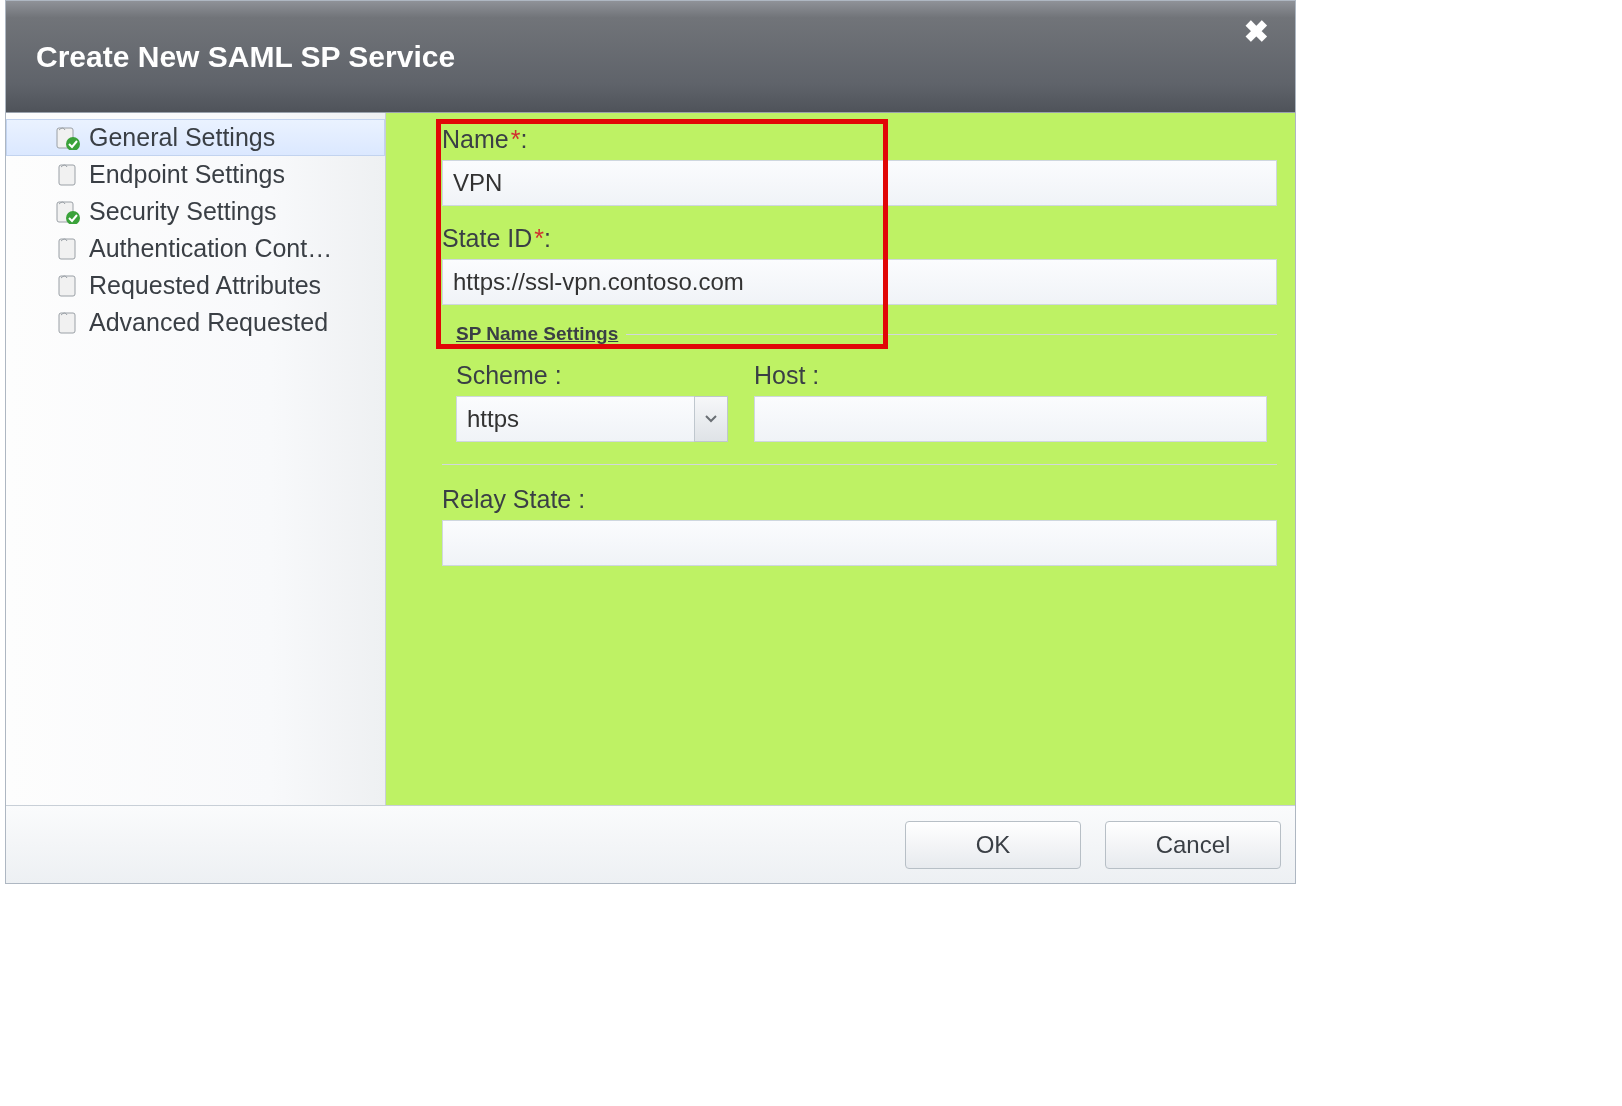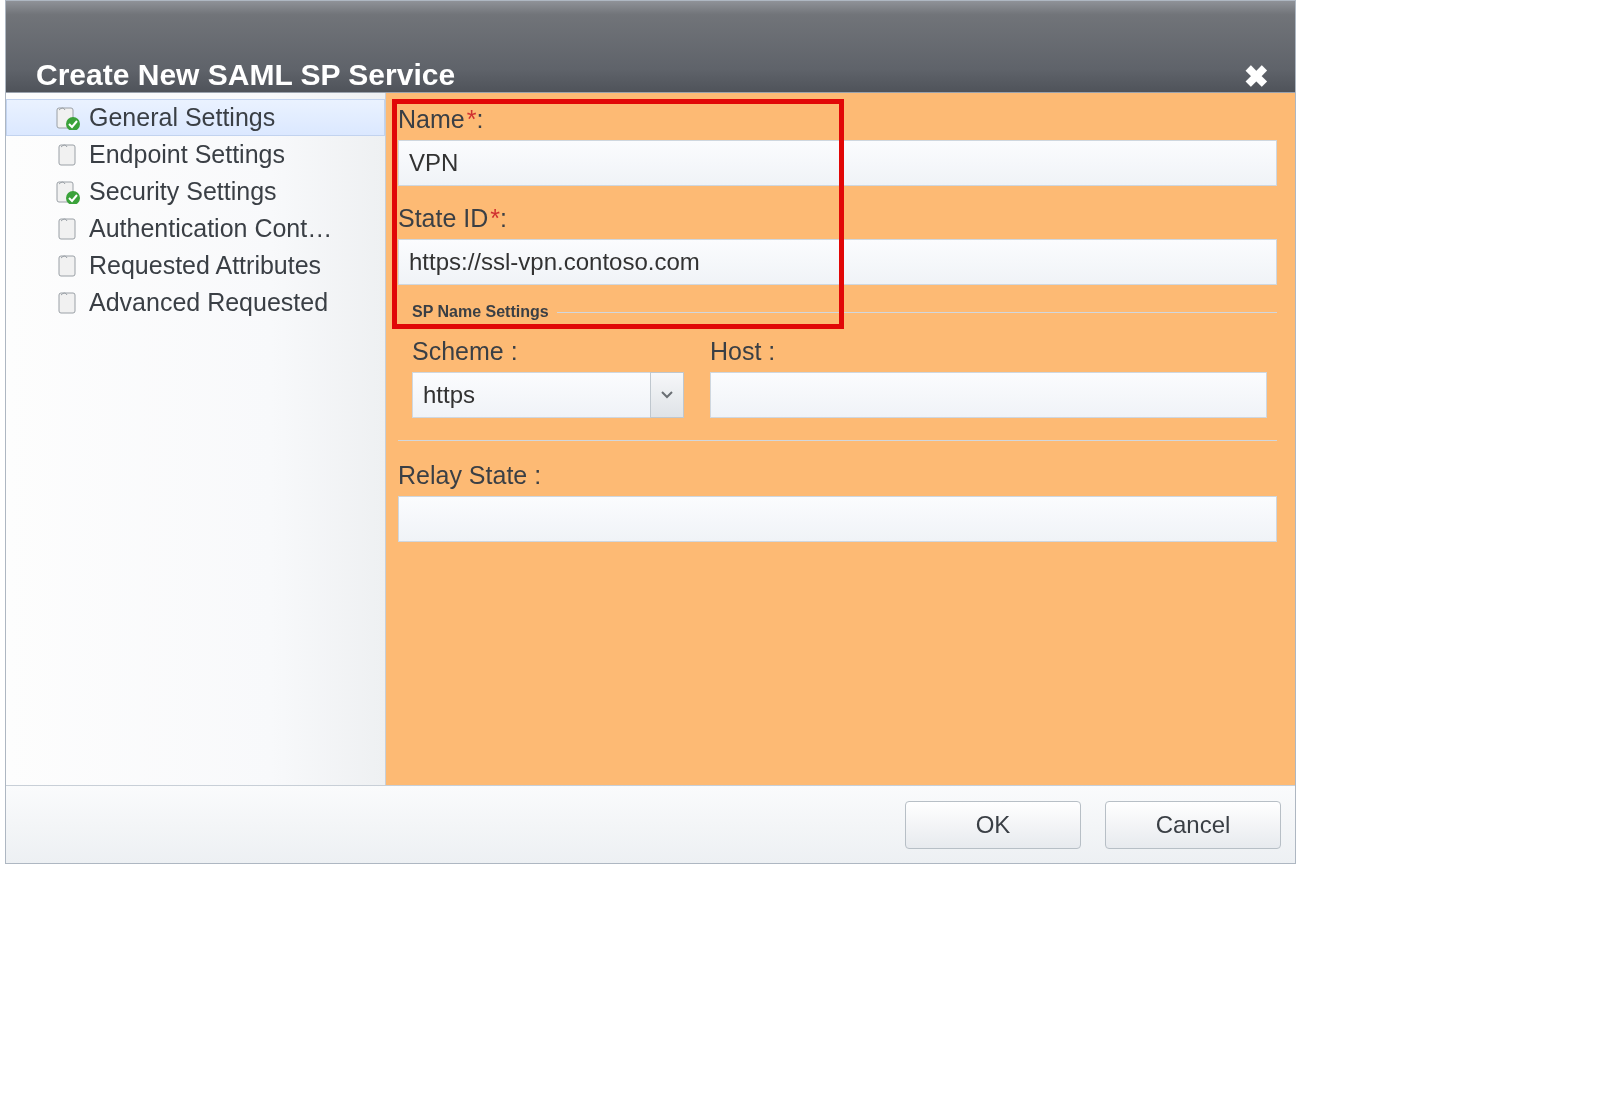--- a/index.html
+++ b/index.html
@@ -12,45 +12,46 @@
     }
     .dialog {
       position: absolute;
       left: 5px;
       top: 0;
       width: 1291px;
       border: 1px solid #aeb7c2;
       background: #fff;
     }
     .dialog-header {
-      height: 92px;
+      height: 112px;
       background: linear-gradient(to bottom, #8f9298 0%, #717479 15%, #5f636a 75%, #4f535a 100%);
       display: flex;
-      align-items: flex-end;
+      align-items: center;
       justify-content: space-between;
       padding: 0 26px 0 30px;
       border-bottom: 1px solid #9aa2ad;
     }
     .dialog-title {
       color: #fff;
       font-size: 30px;
       font-weight: bold;
     }
     .close-x {
       color: #fff;
       font-size: 30px;
       font-weight: bold;
       cursor: pointer;
       line-height: 1;
       margin-top: -50px;
     }
     .dialog-body {
       display: flex;
       height: 692px;
-      background: #fdba74;
+      background: #bef264;
+      gap: 44px;
     }
     
     .sidebar {
       width: 380px;
       border-right: 1px solid #c8cfd7;
       background: linear-gradient(to right, #fdfdfd 0%, #f8f9fb 70%, #eef0f2 100%);
       padding-top: 6px;
     }
     .sidebar-item {
       display: flex;
@@ -113,24 +114,25 @@
     }
     fieldset.grp {
       border: none;
       border-top: 1px solid #d1d7dd;
       border-bottom: 1px solid #d1d7dd;
       padding: 16px 0 22px 0;
       margin-top: 6px;
       margin-bottom: 20px;
     }
     fieldset.grp legend {
-      font-size: 16px;
+      font-size: 19px;
       font-weight: bold;
       color: #3a3f45;
       padding: 0 8px 0 14px;
+      text-decoration: underline;
     }
     .row { display: flex; gap: 26px; padding-left: 14px; }
     .col-scheme { width: 272px; }
     .col-host { flex: 1; padding-right: 10px; }
     .select-wrap { position: relative; border-radius: 20px; }
     .select-wrap .text-input { padding-right: 40px; }
     .select-arrow {
       position: absolute;
       right: 0; top: 0; bottom: 0;
       width: 34px;

